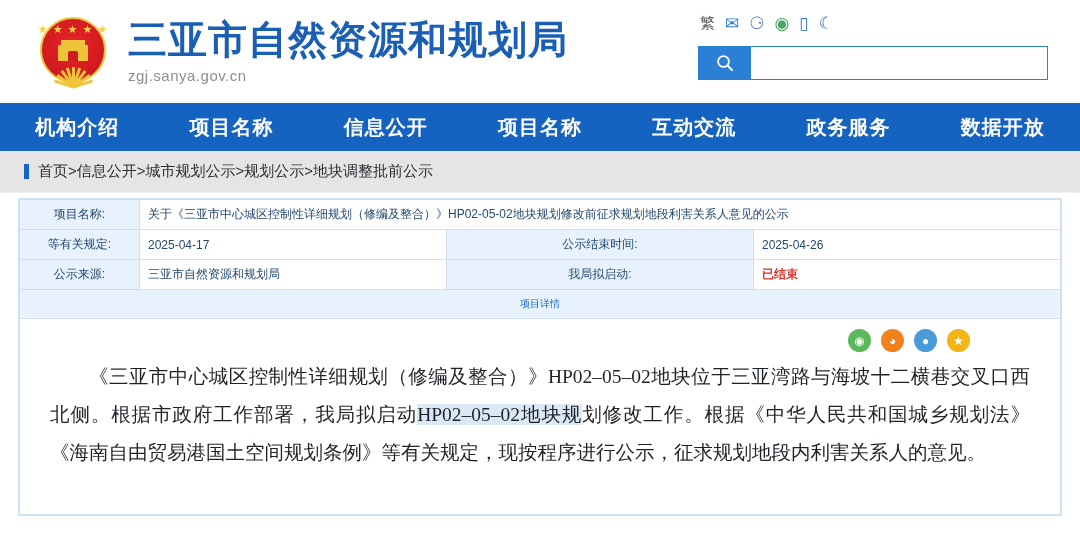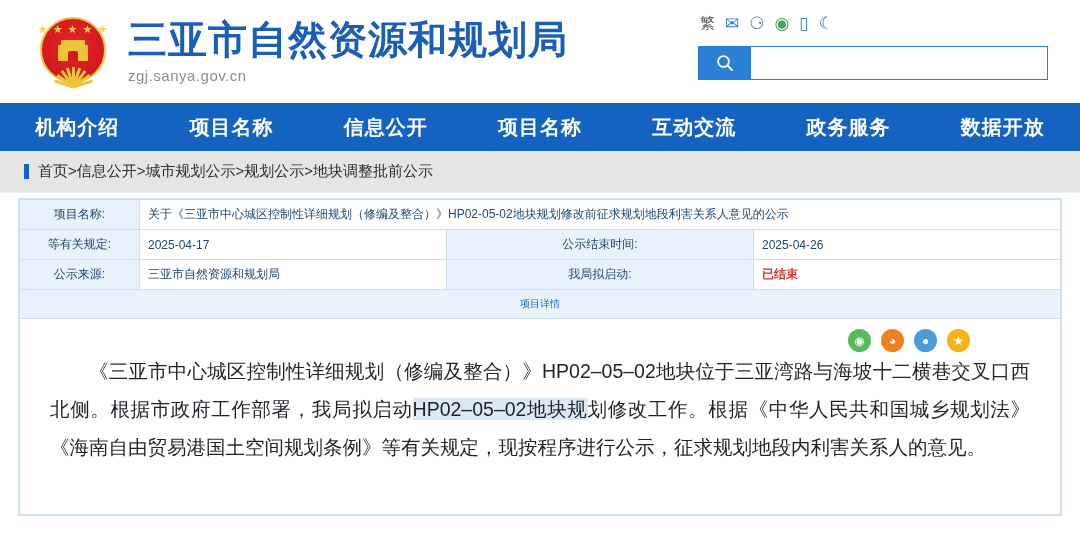--- a/index.html
+++ b/index.html
@@ -245,27 +245,27 @@
     font-size: 12px;
     color: #fff;
     cursor: pointer;
   }
   .share.g { background: #5cb85c; }
   .share.o { background: #f0821e; }
   .share.b { background: #4a9bd8; }
   .share.y { background: #f4b416; }
 
   .article {
-    margin-top: 0;
+    margin-top: 6px;
     font-size: 19.5px;
     line-height: 38px;
     color: #1f2328;
     text-align: justify;
     text-indent: 2em;
-    font-family: Liberation Sans, sans-serif;
+    font-family: Liberation Serif, serif;
   }
   .hl { background: #dbe8f6; }
 </style>
 </head>
 <body>
 
 <div class="header">
 
   <div class="emblem">
     <div class="emblem-circle"></div>

